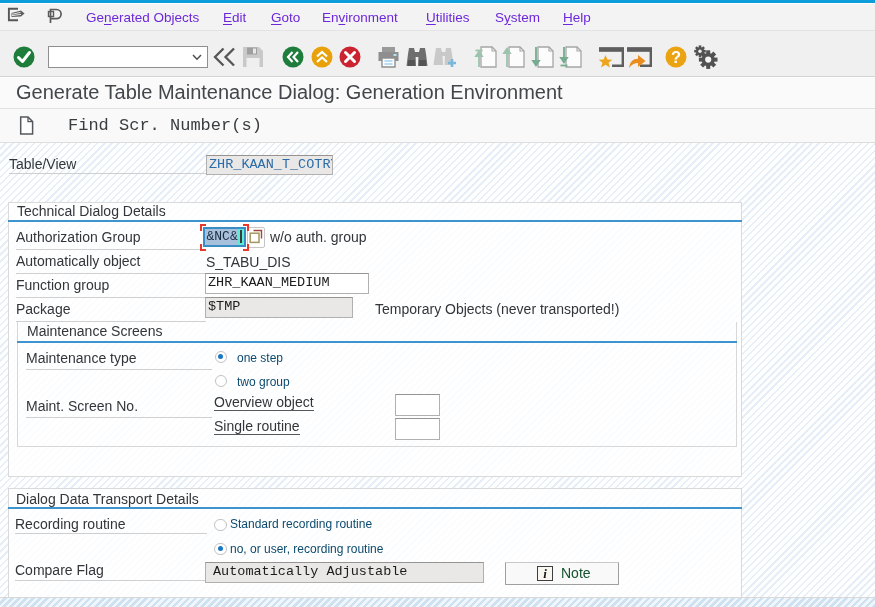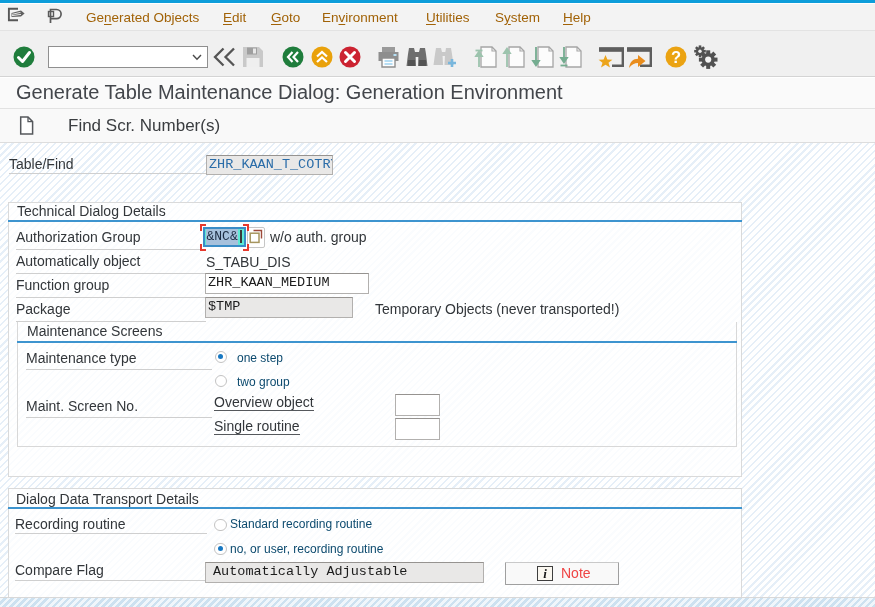--- a/index.html
+++ b/index.html
@@ -7,32 +7,32 @@
        font-family:"Liberation Sans",sans-serif;background:#ffffff;
        -webkit-font-smoothing:antialiased;}
   .abs{position:absolute;}
   .lbl{position:absolute;font-size:14px;color:#32363a;white-space:nowrap;}
   .ulbl{border-bottom:1px solid #cfcfcf;}
   .mono{font-family:"Liberation Mono",monospace;}
 
   
   #blue-top{left:0;top:0;width:875px;height:3px;background:#0d9dda;}
   #menubar{left:0;top:4px;width:875px;height:26px;background:#f3f3f3;}
-  .menu-item{position:absolute;top:6px;font-size:13.5px;color:#a16207;white-space:nowrap;}
+  .menu-item{position:absolute;top:6px;font-size:13.5px;color:#6d28d9;white-space:nowrap;}
   .menu-item u{text-decoration:underline;text-underline-offset:2px;}
   #toolbar{left:0;top:30px;width:875px;height:47px;background:#f0f0f0;
            border-top:1px solid #e3e3e3;border-bottom:1px solid #d4d4d4;box-sizing:border-box;}
   #combo{left:48px;top:46px;width:160px;height:22px;background:#fff;
          border:1px solid #8f8f8f;box-sizing:border-box;}
   #titlebar{left:0;top:78px;width:875px;height:31px;background:#fafafa;
             border-bottom:1px solid #e2e2e2;box-sizing:border-box;}
   #title-text{left:16px;top:81px;font-size:20px;color:#43464b;position:absolute;white-space:nowrap;}
   #apptoolbar{left:0;top:109px;width:875px;height:34px;background:#f9f9f9;
               border-bottom:1px solid #dddddd;box-sizing:border-box;}
-  #findscr{left:68px;top:7px;font-size:17px;color:#3a3d40;position:absolute;}
+  #findscr{left:68px;top:7px;font-size:17px;color:#3a3d40;position:absolute;font-family:Liberation Mono, monospace;}
 
   
   #content{left:0;top:143px;width:875px;height:454px;
      background:repeating-linear-gradient(135deg,#ffffff 0px,#ffffff 3.4px,#e6eff8 3.4px,#e6eff8 5px);}
   #bottomline{left:0;top:597px;width:875px;height:1px;background:#d8d8d8;}
   #bottomstrip{left:0;top:598px;width:875px;height:9px;
      background:repeating-linear-gradient(135deg,#f0f6fb 0px,#f0f6fb 2.5px,#cde1f0 2.5px,#cde1f0 5px);}
 
   .groupbox{position:absolute;background:rgba(255,255,255,0.78);
             border:1px solid #dadada;box-sizing:border-box;}
@@ -203,21 +203,21 @@
   <div class="abs" id="apptoolbar">
     <svg class="abs" style="left:19px;top:7px" width="15" height="19" viewBox="0 0 15 19">
       <path d="M1.7 1 H9 L13.6 5.6 V18 H1.7 Z" fill="#ffffff" stroke="#55585c" stroke-width="1.5"></path>
       <path d="M9 1 V5.6 H13.6" fill="none" stroke="#55585c" stroke-width="1.3"></path>
     </svg>
     <span id="findscr">Find Scr. Number(s)</span>
   </div>
 
   <div class="abs" id="content"></div>
 
-  <div class="lbl ulbl" style="left:9px;top:156px;width:197px;height:17px">Table/Find</div>
+  <div class="lbl ulbl" style="left:9px;top:156px;width:197px;height:17px">Table/View</div>
   <div class="field ro" style="left:206px;top:155px;width:127px;height:20px;color:#2a6ca8">ZHR_KAAN_T_COTRY</div>
 
   <div class="groupbox" style="left:8px;top:202px;width:734px;height:275px"></div>
   <div class="lbl" style="left:17px;top:203px">Technical Dialog Details</div>
   <div class="blueline" style="left:8px;top:220px;width:734px"></div>
 
   <div class="lbl ulbl" style="left:16px;top:228.5px;width:190px;height:20px">Authorization Group</div>
   <div id="focusfield" class="abs">
 
     <div class="abs" style="left:247px;top:226.5px;width:18px;height:21px;background:#fff;border:1px solid #c6c6c6;border-radius:2px;box-sizing:border-box"></div>
@@ -273,17 +273,17 @@
   <div class="lbl ulbl" style="left:15px;top:516px;width:192px;height:17px">Recording routine</div>
   <div class="radio" style="left:214px;top:518.5px"></div>
   <div class="rtext" style="left:230px;top:517px">Standard recording routine</div>
   <div class="radio sel" style="left:214px;top:542.5px"></div>
   <div class="rtext" style="left:230px;top:542px">no, or user, recording routine</div>
 
   <div class="lbl ulbl" style="left:15px;top:561.5px;width:192px;height:18px">Compare Flag</div>
   <div class="field ro" style="left:205px;top:562px;width:279px;height:21px;padding-left:7px">Automatically Adjustable</div>
   <div class="abs" id="notebtn" style="left:505px;top:561.5px;width:114px;height:23px;background:#f9f9f9;border:1px solid #9f9f9f;border-top-color:#c9c9c9;border-radius:1px;box-sizing:border-box">
     <span class="abs" style="left:31px;top:3px;width:14px;height:13px;border:1.5px solid #3e3e3e;background:#faf7f0;font-family:'Liberation Serif',serif;font-style:italic;font-weight:bold;font-size:13px;color:#1a1a1a;text-align:center;line-height:13px">i</span>
-    <span class="abs" style="left:55px;top:2.5px;font-size:14px;color:#ef4444">Note</span>
+    <span class="abs" style="left:55px;top:2.5px;font-size:14px;color:#14532d">Note</span>
   </div>
 
   <div class="abs" id="bottomline"></div>
   <div class="abs" id="bottomstrip"></div>
 
 </body></html>

